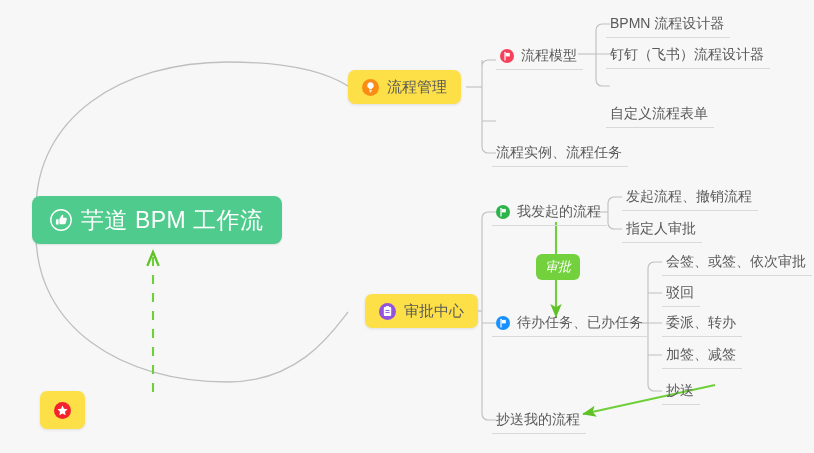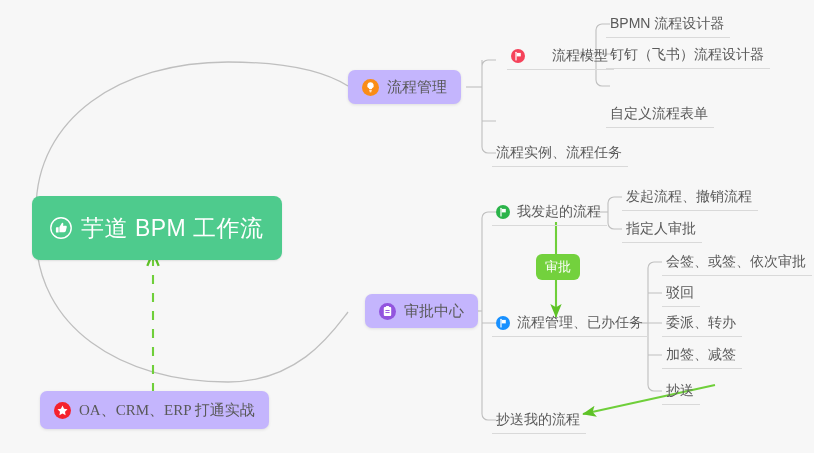--- a/index.html
+++ b/index.html
@@ -42,38 +42,37 @@
     display: flex;
     align-items: center;
     white-space: nowrap;
   }
 
   
   .root-node {
     background: #4ecb8d;
     border-radius: 8px;
     padding: 0 18px;
-    height: 64px;
+    height: 48px;
     box-shadow: 0 1px 2px rgba(0,0,0,0.10);
   }
   .root-label {
     color: #ffffff;
     font-size: 23px;
     letter-spacing: 0.5px;
     margin-left: 9px;
   }
 
   
   .card-node {
-    background: #c4b5fd;
+    background: #fde047;
     border-radius: 7px;
     padding: 0 14px;
     height: 34px;
     box-shadow: 0 1px 3px rgba(0,0,0,0.10);
-    font-family: Liberation Serif, serif;
   }
   .card-node.tall { height: 38px; }
   .card-label {
     color: #595959;
     font-size: 15px;
     margin-left: 8px;
   }
 
   
   .line-node {
@@ -190,21 +189,21 @@
       <svg viewBox="0 0 17 17" width="17" height="17">
         <circle cx="8.5" cy="8.5" r="8.5" fill="#fa8c16"></circle>
         <path d="M8.5 3.3a3.2 3.2 0 0 0-1.9 5.8c0.35 0.26 0.55 0.6 0.55 1.0h2.7c0-0.4 0.2-0.74 0.55-1.0A3.2 3.2 0 0 0 8.5 3.3z" fill="#ffffff"></path>
         <rect x="7.1" y="10.7" width="2.8" height="1.0" rx="0.45" fill="#ffffff"></rect>
         <rect x="7.4" y="12.2" width="2.2" height="1.0" rx="0.45" fill="#ffffff"></rect>
       </svg>
     </span>
     <span class="card-label">流程管理</span>
   </div>
 
-  <div class="node line-node" style="left:507px; top:42px;gap:20px;">
+  <div class="node line-node" style="left:496px; top:42px;">
     <span class="icon ic-14">
       <svg viewBox="0 0 14 14" width="14" height="14">
         <circle cx="7" cy="7" r="7" fill="#f5425a"></circle>
         <path d="M5.0 3.3v7.6" stroke="#ffffff" stroke-width="1.2" stroke-linecap="round"></path>
         <path d="M5.6 3.9h4.2v3.5H5.6z" fill="#ffffff"></path>
       </svg>
     </span>
     <span class="line-label with-icon">流程模型</span>
   </div>
 
@@ -254,21 +253,21 @@
   </div>
 
   <div class="node line-node" style="left:492px; top:309px;">
     <span class="icon ic-14">
       <svg viewBox="0 0 14 14" width="14" height="14">
         <circle cx="7" cy="7" r="7" fill="#1890ff"></circle>
         <path d="M5.0 3.3v7.6" stroke="#ffffff" stroke-width="1.2" stroke-linecap="round"></path>
         <path d="M5.6 3.9h4.2v3.5H5.6z" fill="#ffffff"></path>
       </svg>
     </span>
-    <span class="line-label with-icon">流程管理、已办任务</span>
+    <span class="line-label with-icon">待办任务、已办任务</span>
   </div>
 
   <div class="node line-node" style="left:662px; top:248px;">
     <span class="line-label">会签、或签、依次审批</span>
   </div>
   <div class="node line-node" style="left:662px; top:279px;">
     <span class="line-label">驳回</span>
   </div>
   <div class="node line-node" style="left:662px; top:309px;">
     <span class="line-label">委派、转办</span>
@@ -277,27 +276,26 @@
     <span class="line-label">加签、减签</span>
   </div>
   <div class="node line-node" style="left:662px; top:377px;">
     <span class="line-label">抄送</span>
   </div>
 
   <div class="node line-node" style="left:492px; top:406px;">
     <span class="line-label">抄送我的流程</span>
   </div>
 
-  <div class="node pill-node" style="left:536px; top:254px;">
+  <div class="node pill-node" style="left:536px; top:254px;font-style:italic;">
     <span class="pill-label">审批</span>
   </div>
 
   <div class="node card-node tall" style="left:40px; top:391px;">
     <span class="icon ic-17">
       <svg viewBox="0 0 17 17" width="17" height="17">
         <circle cx="8.5" cy="8.5" r="8.5" fill="#f5222d"></circle>
         <path d="M8.5 3.6l1.55 3.14 3.46 0.5-2.5 2.44 0.59 3.45-3.1-1.63-3.1 1.63 0.59-3.45-2.5-2.44 3.46-0.5z" fill="#ffffff"></path>
       </svg>
     </span>
-    <span class="card-label">OA、CRM、ERP 打通实战</span>
   </div>
 
 </div>
 
 </body></html>

